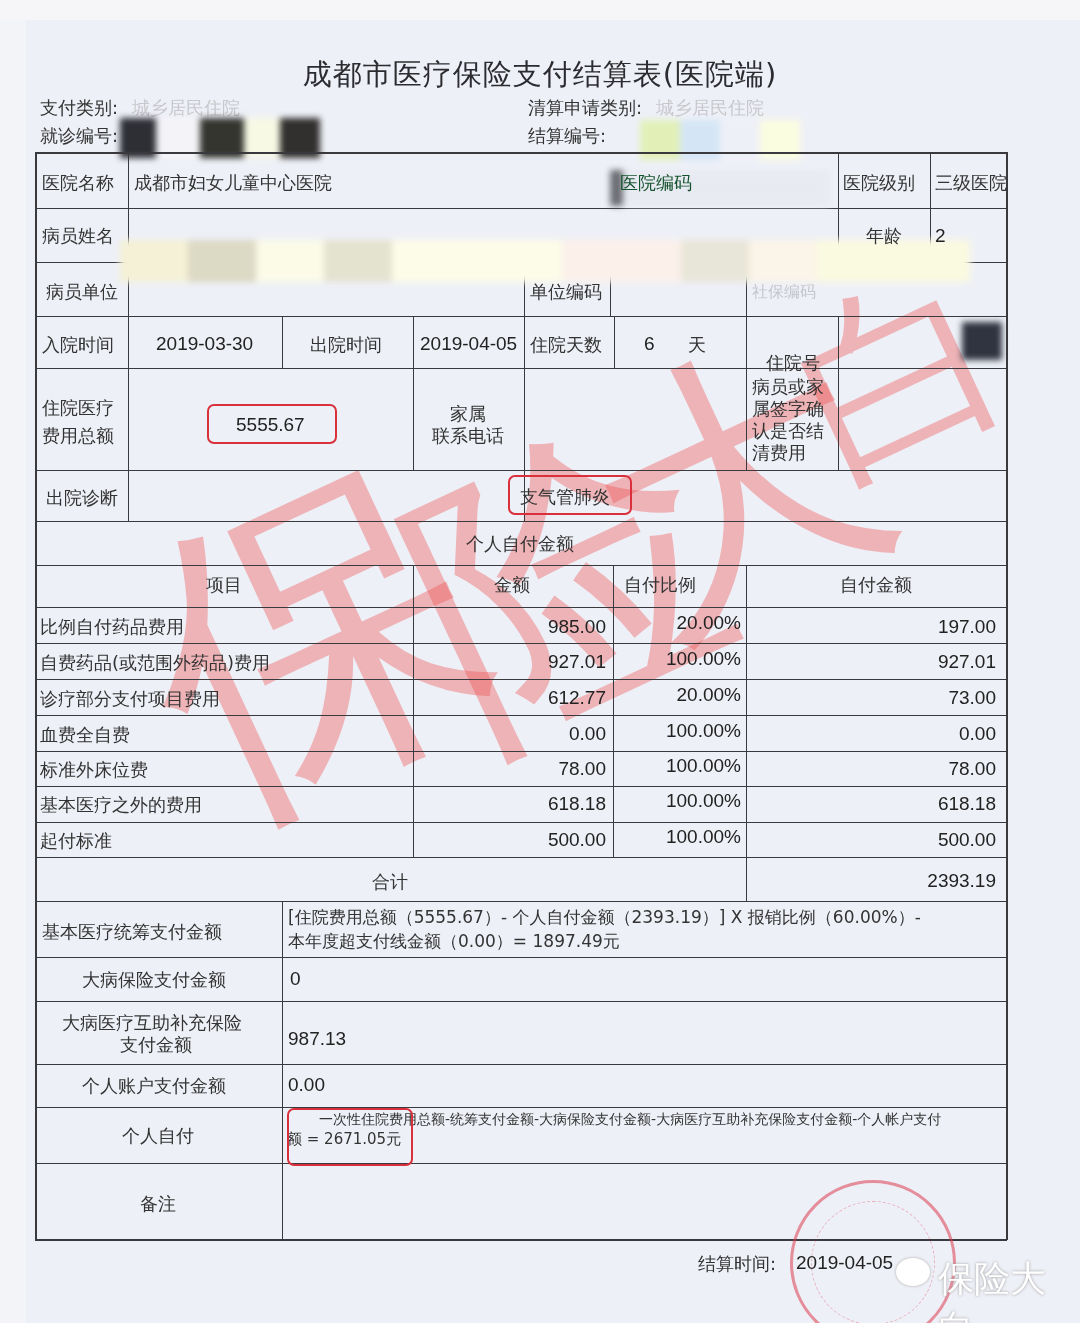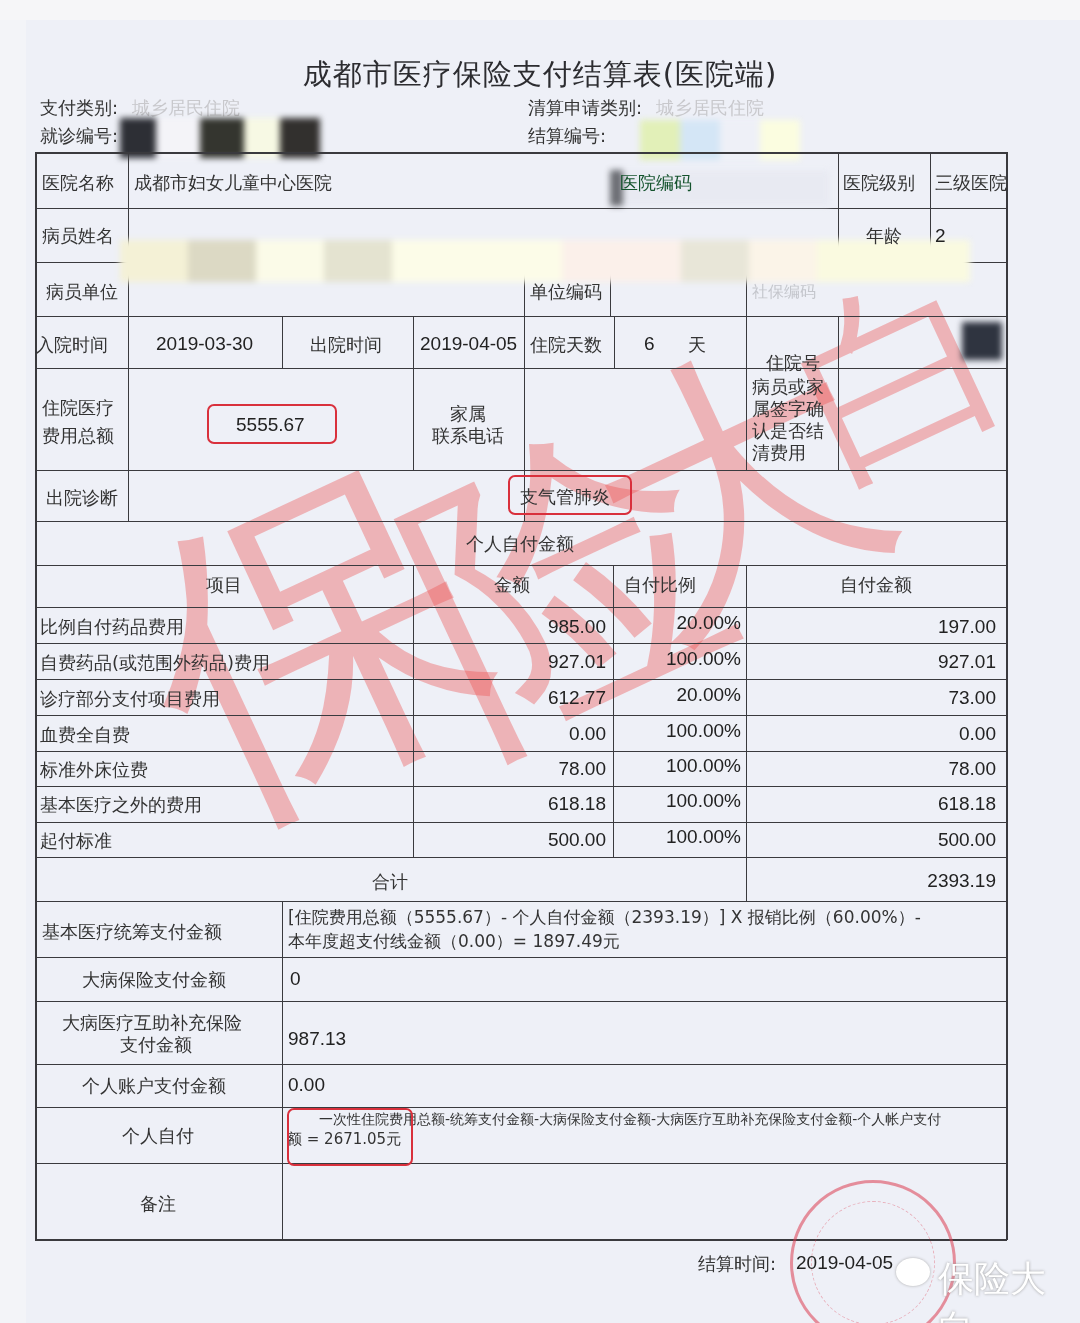--- a/index.html
+++ b/index.html
@@ -128,21 +128,21 @@
 <div class="t" style="left:935px;top:171px;">三级医院</div>
 
 <div class="t" style="left:42px;top:224px;">病员姓名</div>
 <div class="t" style="left:866px;top:224px;">年龄</div>
 <div class="t num" style="left:935px;top:225px;">2</div>
 
 <div class="t" style="left:46px;top:280px;">病员单位</div>
 <div class="t" style="left:530px;top:280px;">单位编码</div>
 <div class="t" style="left:752px;top:282px;color:#c4c6cc;font-size:16px;">社保编码</div>
 
-<div class="t" style="left:36px;top:333px;font-family:Liberation Mono, monospace;">入院时间</div>
+<div class="t" style="left:42px;top:333px;font-family:Liberation Mono, monospace;">入院时间</div>
 <div class="t num" style="left:156px;top:333px;">2019-03-30</div>
 <div class="t" style="left:310px;top:333px;">出院时间</div>
 <div class="t num" style="left:420px;top:333px;">2019-04-05</div>
 <div class="t" style="left:530px;top:333px;">住院天数</div>
 <div class="t num" style="left:644px;top:333px;">6</div>
 <div class="t" style="left:688px;top:333px;">天</div>
 <div class="t" style="left:766px;top:351px;">住院号</div>
 
 <div class="t" style="left:42px;top:396px;">住院医疗</div>
 <div class="t" style="left:42px;top:424px;">费用总额</div>

